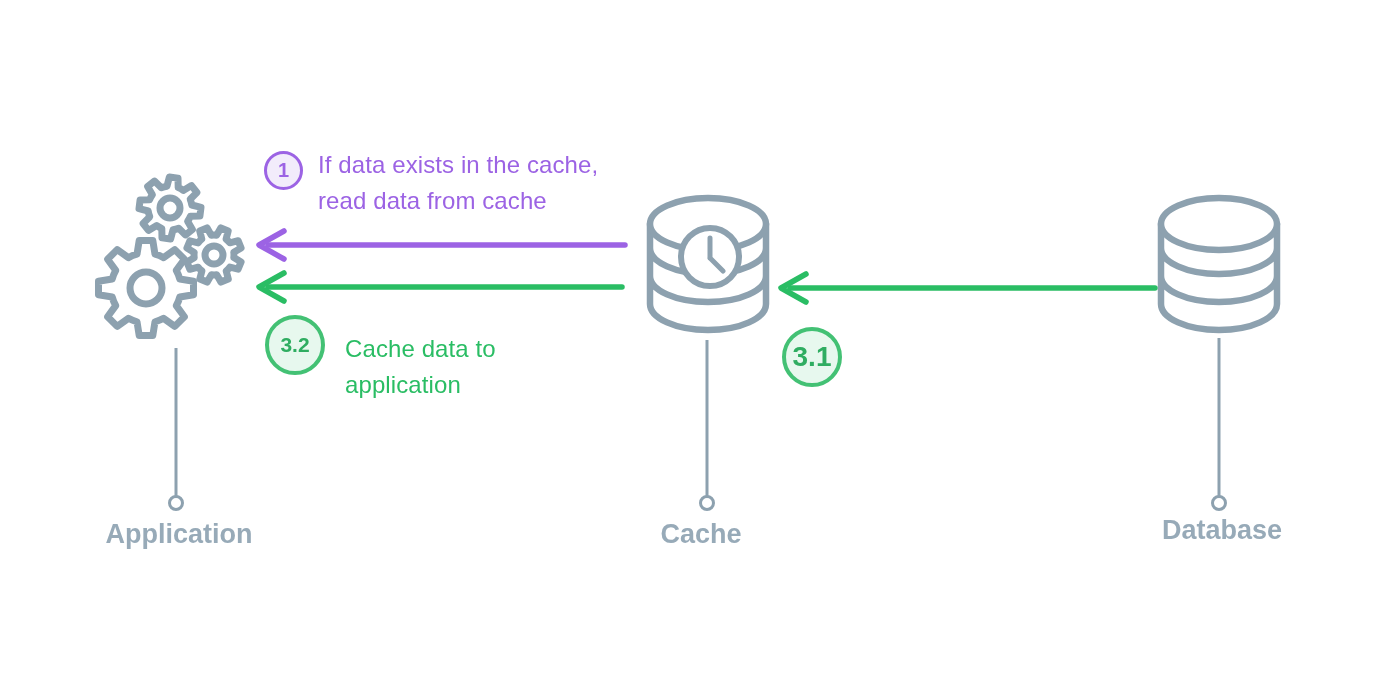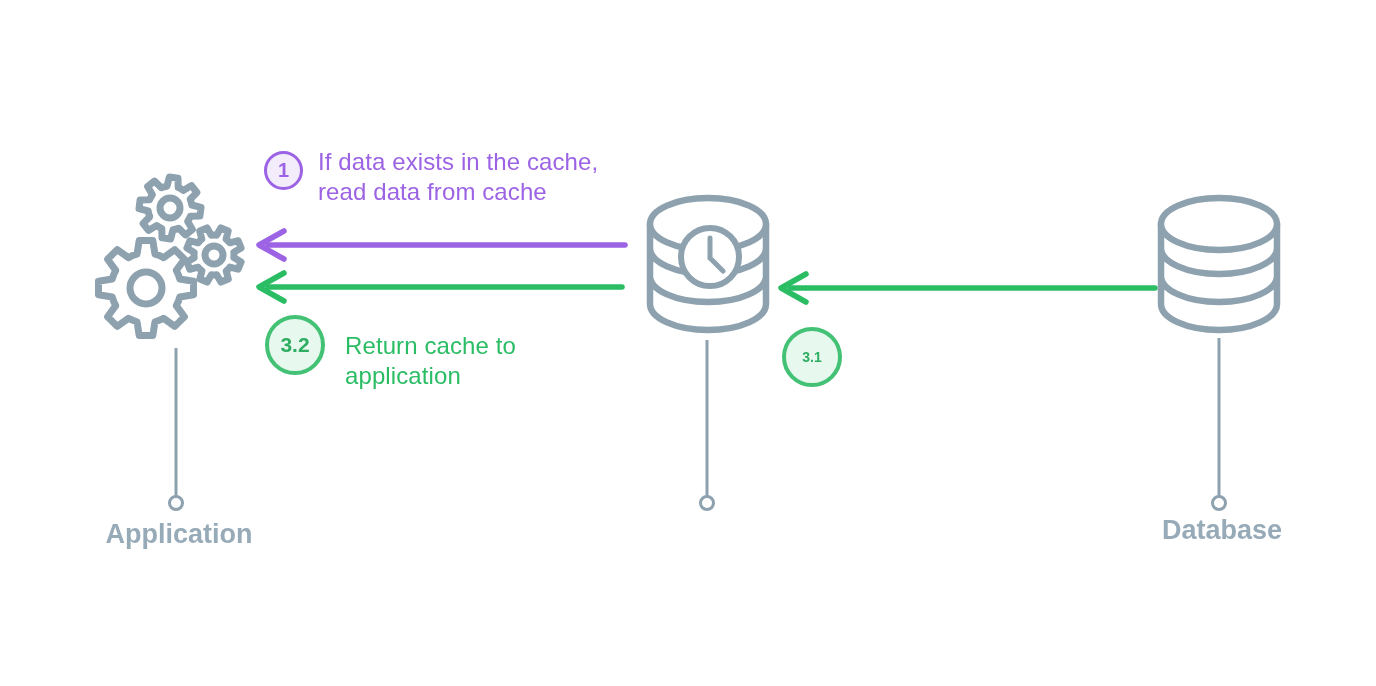--- a/index.html
+++ b/index.html
@@ -33,32 +33,32 @@
     font-weight:700;box-sizing:border-box;background:#fff;
   }
   .badge.purple{
     left:264px;top:151px;width:39px;height:39px;
     border:3.5px solid var(--purple);background:var(--purple-fill);
     color:var(--purple);font-size:20px;
   }
   .badge.green1{
     left:782px;top:327px;width:60px;height:60px;
     border:4px solid var(--green-border);background:var(--green-fill);
-    color:var(--green-badge-text);font-size:14px;
+    color:var(--green-badge-text);font-size:28px;
   }
   .badge.green2{
     left:265px;top:315px;width:60px;height:60px;
     border:4px solid var(--green-border);background:var(--green-fill);
     color:var(--green-badge-text);font-size:21px;
   }
 
   
   .step-text{
     position:absolute;white-space:pre-line;
-    font-size:24px;line-height:30px;font-weight:500;
+    font-size:24px;line-height:36px;font-weight:500;
     letter-spacing:0.1px;
   }
   .step-text.purple{left:318px;top:147px;color:var(--purple);}
   .step-text.green1{left:863px;top:327px;color:var(--green);}
   .step-text.green2{left:345px;top:331px;color:var(--green);}
 
   
   .node-label{
     position:absolute;width:220px;text-align:center;
     font-size:27px;font-weight:700;color:var(--label);
@@ -129,19 +129,20 @@
       <path class="arrow-green" d="M806 274 L781 288 L806 302"></path>
     </g>
   </svg>
 
   <div class="badge purple">1</div>
   <div class="badge green1">3.1</div>
   <div class="badge green2">3.2</div>
 
   <div class="step-text purple">If data exists in the cache,
 read data from cache</div>
-  <div class="step-text green2">Return cache to
+  <div class="step-text green2">Cache data to
 application</div>
 
   <div class="node-label application">Application</div>
+  <div class="node-label cache">Cache</div>
   <div class="node-label database">Database</div>
 
 </div>
 
 </body></html>

